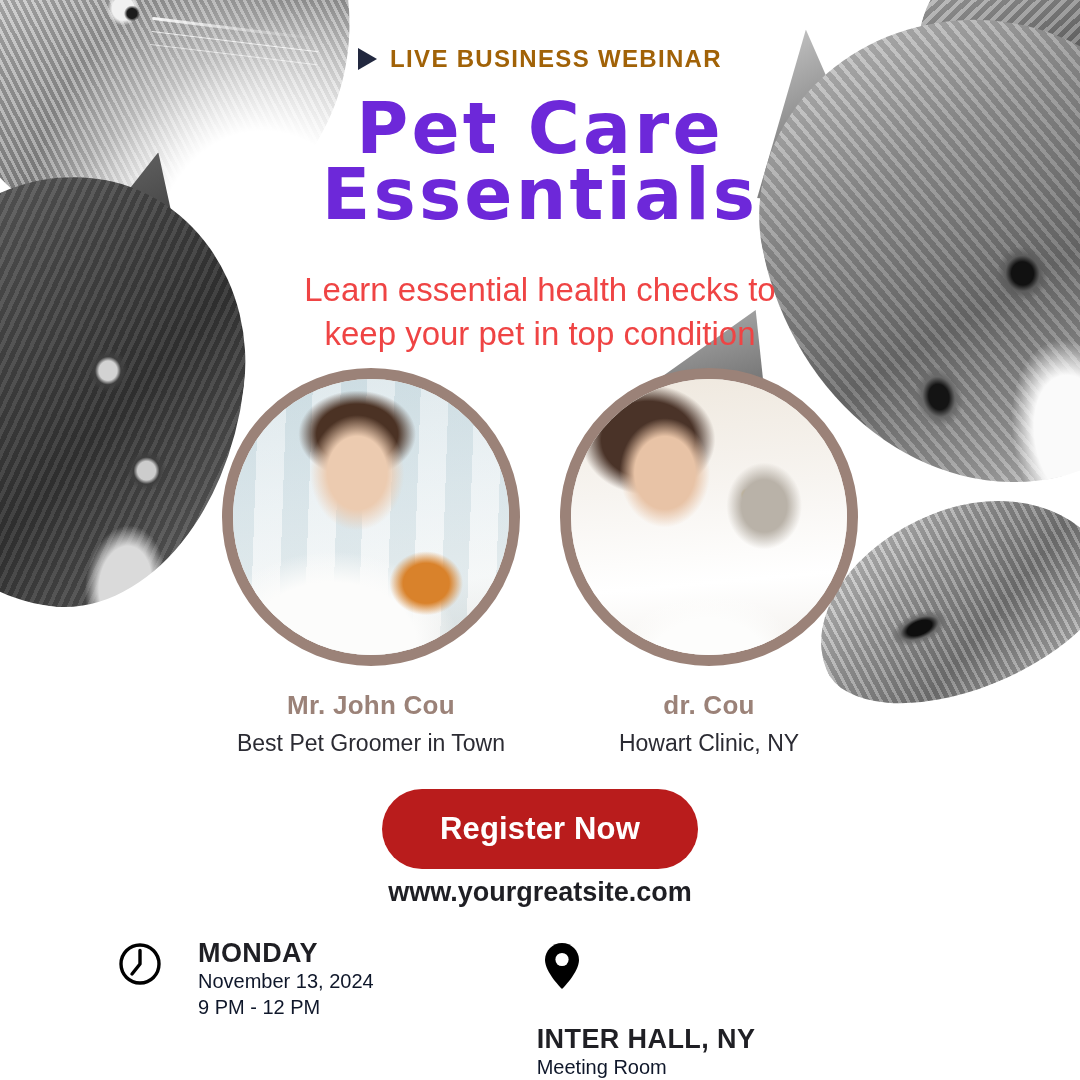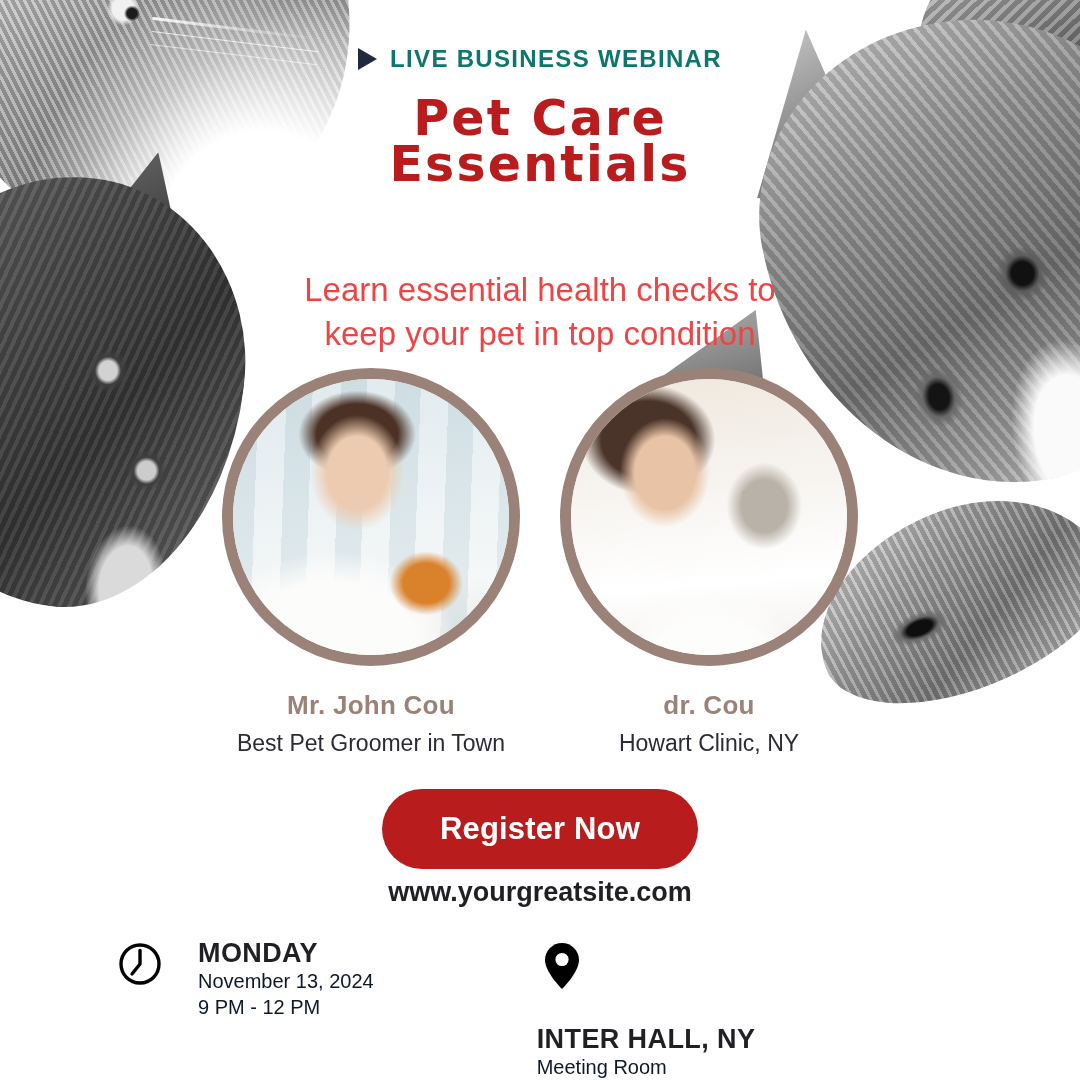--- a/index.html
+++ b/index.html
@@ -108,29 +108,29 @@
     position:absolute; top:45px; left:0; right:0;
     display:flex; align-items:center; justify-content:center; gap:13px;
   }
   .play-tri {
     width:0; height:0;
     border-left:19px solid #22283F;
     border-top:11px solid transparent;
     border-bottom:11px solid transparent;
   }
   .kicker-text {
-    font-size:24px; font-weight:bold; letter-spacing:.055em; color:#0f766e;
+    font-size:24px; font-weight:bold; letter-spacing:.055em; color:#a16207;
   }
 
   .title {
     position:absolute; top:96px; left:0; right:0;
     text-align:center;
-    font-size:49px; line-height:.93;
+    font-size:71px; line-height:.93;
     font-weight:bold; letter-spacing:.045em;
-    color:#b91c1c;
+    color:#6d28d9;
     font-family:"DejaVu Sans", sans-serif;
   }
 
   .subtitle {
     position:absolute; top:268px; left:0; right:0;
     text-align:center;
     font-size:33px; line-height:1.32;
     color:#ef4444;
     font-weight:400;
   }

